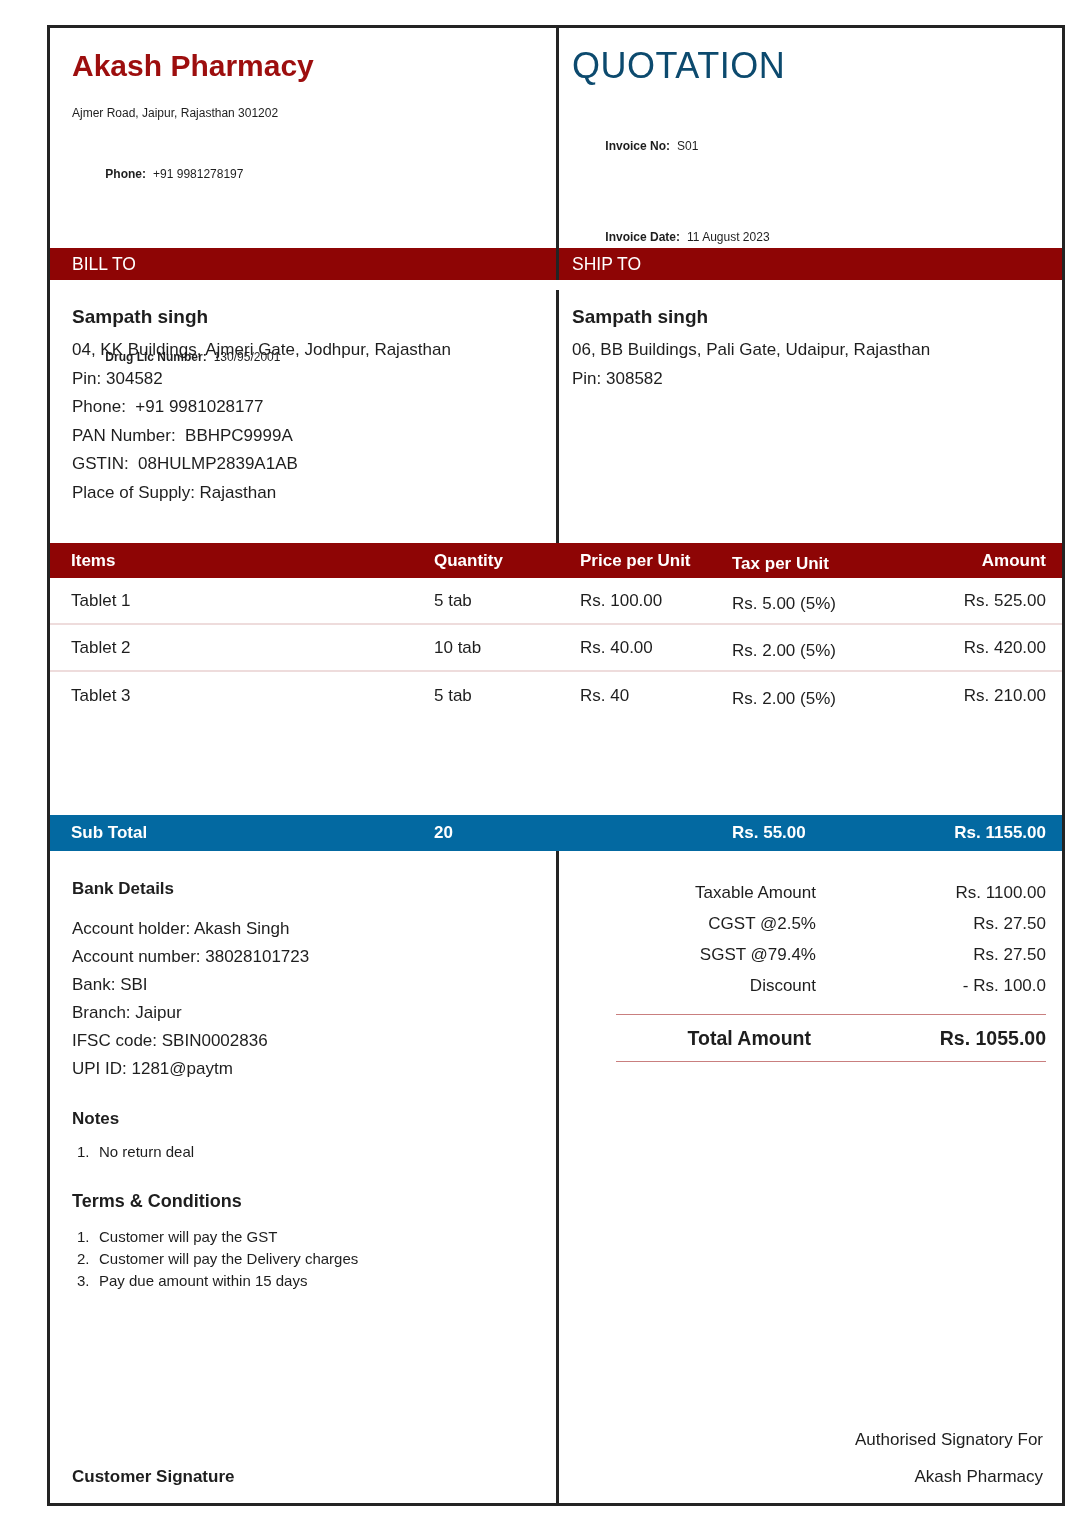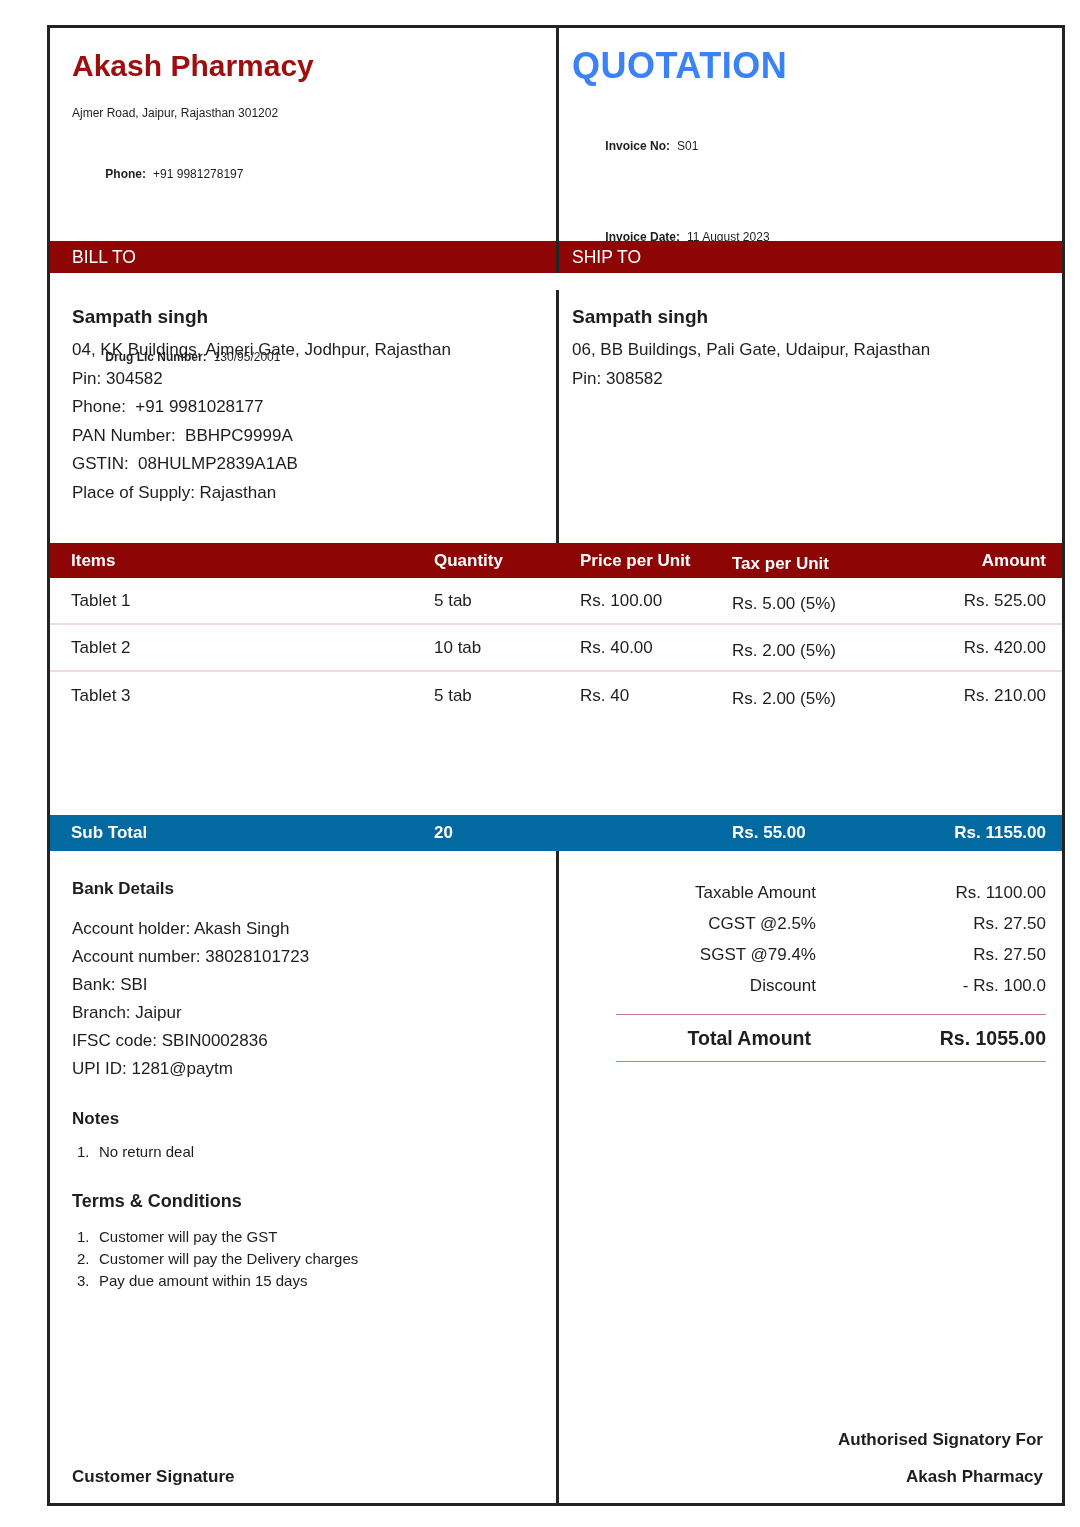--- a/index.html
+++ b/index.html
@@ -16,24 +16,24 @@
   .cell-r { width:503px; box-sizing:border-box; }
 
   
   .header-row { top:0; height:230px; }
   .company { padding:20px 0 0 22px; }
   .company-name { font-size:30px; font-weight:700; color:#9D0E0E; margin-bottom:14px; line-height:36px; }
   .info-line { font-size:12px; line-height:30.5px; white-space:pre-wrap; }
   .b { font-weight:700; }
   .v { margin-left:7px; }
   .quot { padding:16px 0 0 13px; }
-  .quot-title { font-size:36px; font-weight:700; color:#3b82f6; line-height:44px; margin-bottom:12px; letter-spacing:0.5px; }
-
-  
-  .bars-row { top:213px; height:32px; }
+  .quot-title { font-size:36px; font-weight:400; color:#0c4a6e; line-height:44px; margin-bottom:12px; letter-spacing:0.5px; }
+
+  
+  .bars-row { top:220px; height:32px; }
   .bar { background:#8E0505; color:#fff; font-size:17.5px; font-weight:500; line-height:32px; }
   .bar.cell-l { padding-left:22px; }
   .bar.cell-r { padding-left:13px; }
 
   
   .addr-row { top:262px; height:253px; }
   .addr-l { padding:14px 0 0 22px; }
   .addr-r { padding:14px 0 0 13px; }
   .addr-name { font-size:19px; font-weight:700; margin-bottom:6px; line-height:26px; }
   .addr-line { font-size:17px; line-height:28.5px; white-space:pre-wrap; }
@@ -64,21 +64,21 @@
   .li { display:flex; font-size:15px; line-height:22px; padding-left:5px; }
   .li .num { width:22px; flex:0 0 auto; }
   .cust-sig { margin-top:auto; font-size:17px; font-weight:700; }
 
   .tot-row { display:flex; height:31px; align-items:center; font-size:17px; }
   .tot-label { width:257px; text-align:right; }
   .tot-val { flex:1; text-align:right; }
   .tline { border-top:1.5px solid #C97F7F; margin:13px 0 0 57px; }
   .total-row { display:flex; align-items:center; height:46px; font-size:19.5px; font-weight:700; }
   .total-row .tot-label { width:252px; }
-  .signatory { margin-top:auto; text-align:right; font-weight:700; font-size:17px; padding-right:3px; }
+  .signatory { margin-top:auto; text-align:right; font-weight:400; font-size:17px; padding-right:3px; }
   .signatory .s1 { margin-bottom:17px; }
 </style>
 </head>
 <body>
 
 <div class="page">
   <div class="doc">
 
     <div class="sec header-row">
       <div class="cell-l company">

